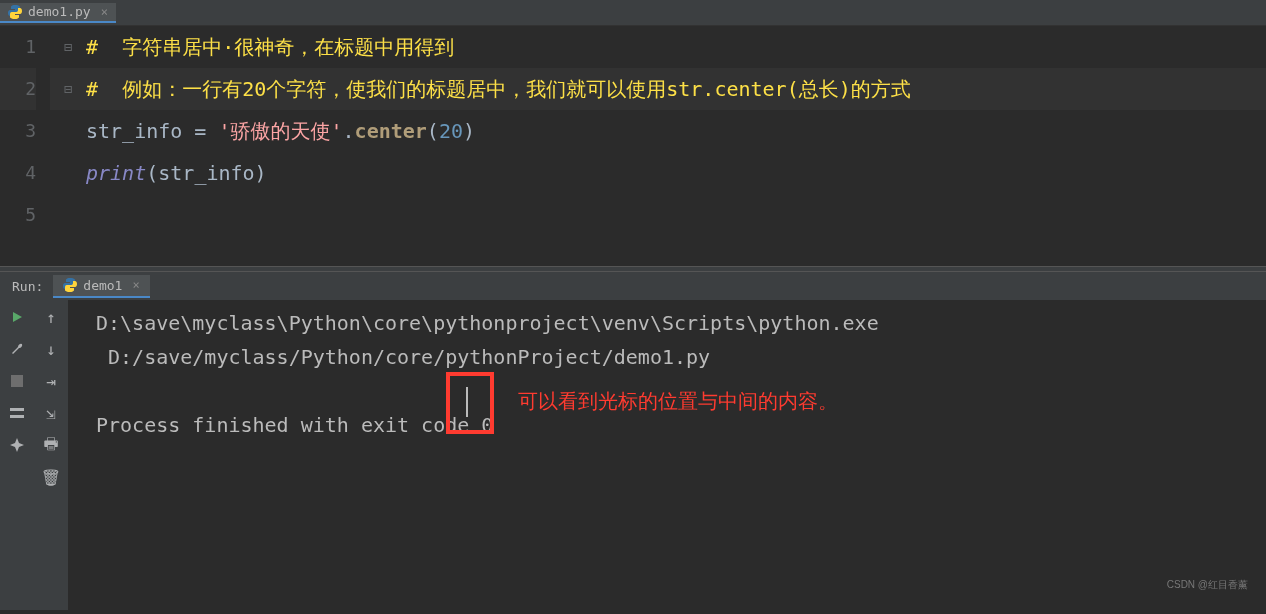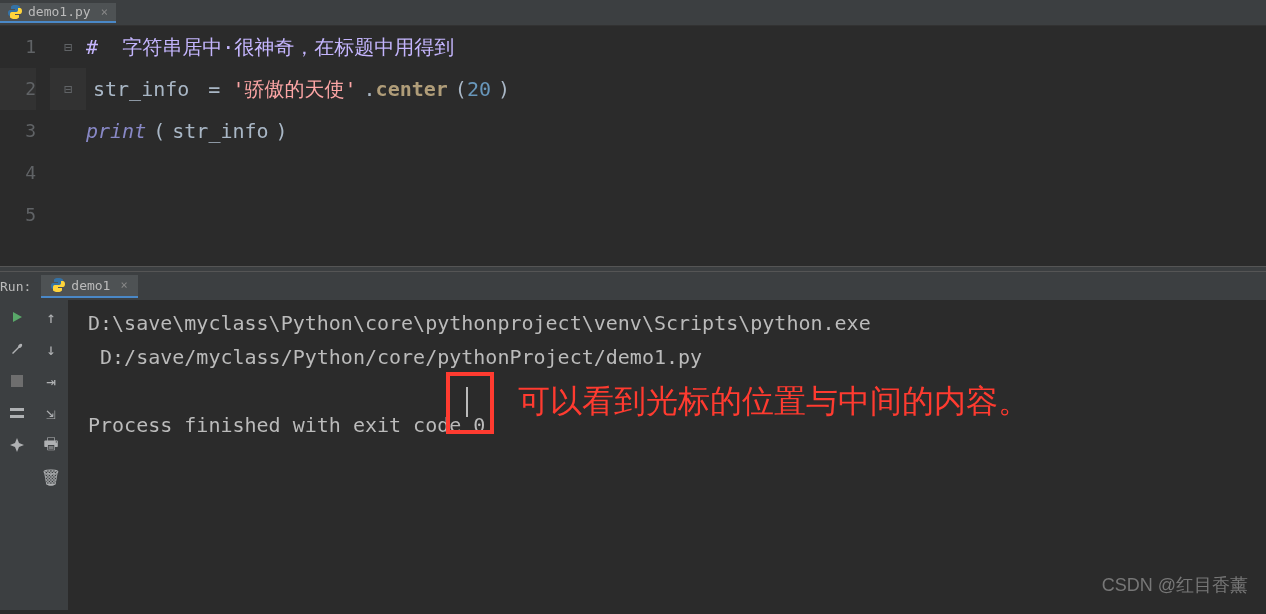--- a/index.html
+++ b/index.html
@@ -61,35 +61,36 @@
   font-size: 14px;
 }
 .fold-col div { height: 42px; line-height: 42px; text-align: center; }
 .code-area {
   flex: 1;
   font-size: 20px;
   line-height: 42px;
 }
 .code-line { height: 42px; white-space: pre; }
 .line-hl { background: #323232; }
-.c-comment { color: #c4b5fd; }
+.c-comment { color: #fde047; }
 .c-string { color: #fca5a5; }
 .c-number { color: #6897bb; }
 .c-func { color: #b09d79; font-weight: bold; }
 .c-builtin { color: #8888c6; font-style: italic; }
-.c-default { color: #a9b7c6; margin-left: 7px; }
+.c-default { color: #a9b7c6; }
 .separator { height: 6px; background: #3c3f41; border-top: 1px solid #555; border-bottom: 1px solid #555; }
 .run-header {
   background: #3c3f41;
   height: 28px;
   display: flex;
   align-items: center;
   font-size: 13px;
   color: #bbbbbb;
   gap: 10px;
+  padding-left: 12px;
 }
 .run-tab {
   background: #4e5254;
   padding: 3px 10px;
   display: flex;
   align-items: center;
   gap: 6px;
   border-bottom: 2px solid #4a88c7;
   justify-content: flex-end;
 }
@@ -119,21 +120,21 @@
 .tool-icon {
   width: 18px;
   height: 18px;
   color: #afb1b3;
   display: flex;
   align-items: center;
   justify-content: center;
 }
 .console {
   flex: 1;
-  padding: 6px 20px;
+  padding: 6px 28px;
   font-size: 20px;
   line-height: 34px;
   color: #bbbbbb;
   position: relative;
 }
 .console-line { white-space: pre; }
 .red-box {
   position: absolute;
   border: 4px solid #ff3b30;
   width: 48px;
@@ -145,31 +146,31 @@
   position: absolute;
   width: 2px;
   height: 30px;
   background: #bbbbbb;
   left: 398px;
   top: 87px;
 }
 .annotation {
   position: absolute;
   color: #ff3b30;
-  font-size: 32px;
+  font-size: 20px;
   left: 450px;
   top: 84px;
   font-family: "Microsoft YaHei", sans-serif;
 }
 .watermark {
   position: absolute;
   right: 18px;
   bottom: 8px;
   color: #777;
-  font-size: 18px;
+  font-size: 10px;
   font-family: sans-serif;
 }
 </style>
 </head>
 <body>
 
 <div class="tab-bar">
   <div class="file-tab">
     <span class="py-icon">
       <svg width="14" height="14" viewBox="0 0 14 14">
@@ -192,20 +193,21 @@
   </div>
   <div class="fold-col">
     <div>⊟</div>
     <div class="line-hl">⊟</div>
     <div></div>
       <div></div>
       <div></div>
   </div>
   <div class="code-area">
     <div class="code-line"><span class="c-comment"><span>#  </span><span>字符串居中·很神奇，在标题中用得到</span></span></div>
+    <div class="code-line line-hl"><span class="c-comment"><span>#  </span>例如：一行有<span>20</span>个字符，使我们的标题居中，我们就可以使用str.center(总长)的方式</span></div>
     <div class="code-line"><span class="c-default">str_info</span><span class="c-default"> = </span><span class="c-string">'骄傲的天使'</span><span class="c-default">.</span><span class="c-func">center</span><span class="c-default">(</span><span class="c-number">20</span><span class="c-default">)</span></div>
     <div class="code-line"><span class="c-builtin">print</span><span class="c-default">(</span><span class="c-default">str_info</span><span class="c-default">)</span></div>
     <div class="code-line"></div>
   </div>
 </div>
 
 <div class="separator"></div>
 
 <div class="run-header">
   <span>Run:</span>

